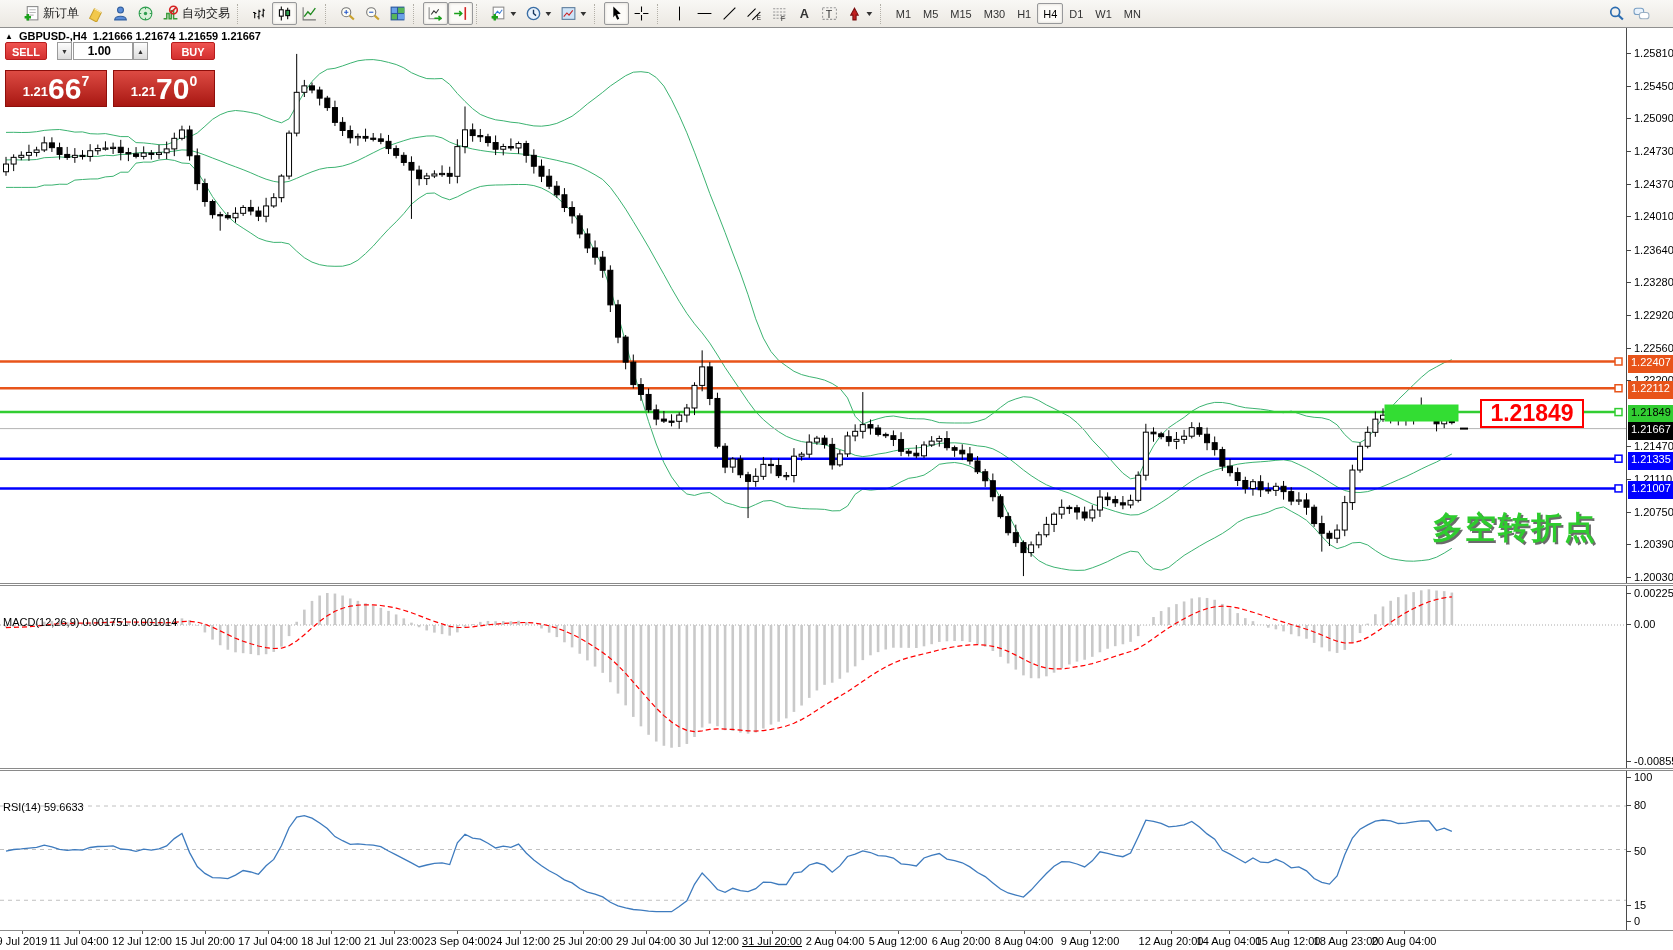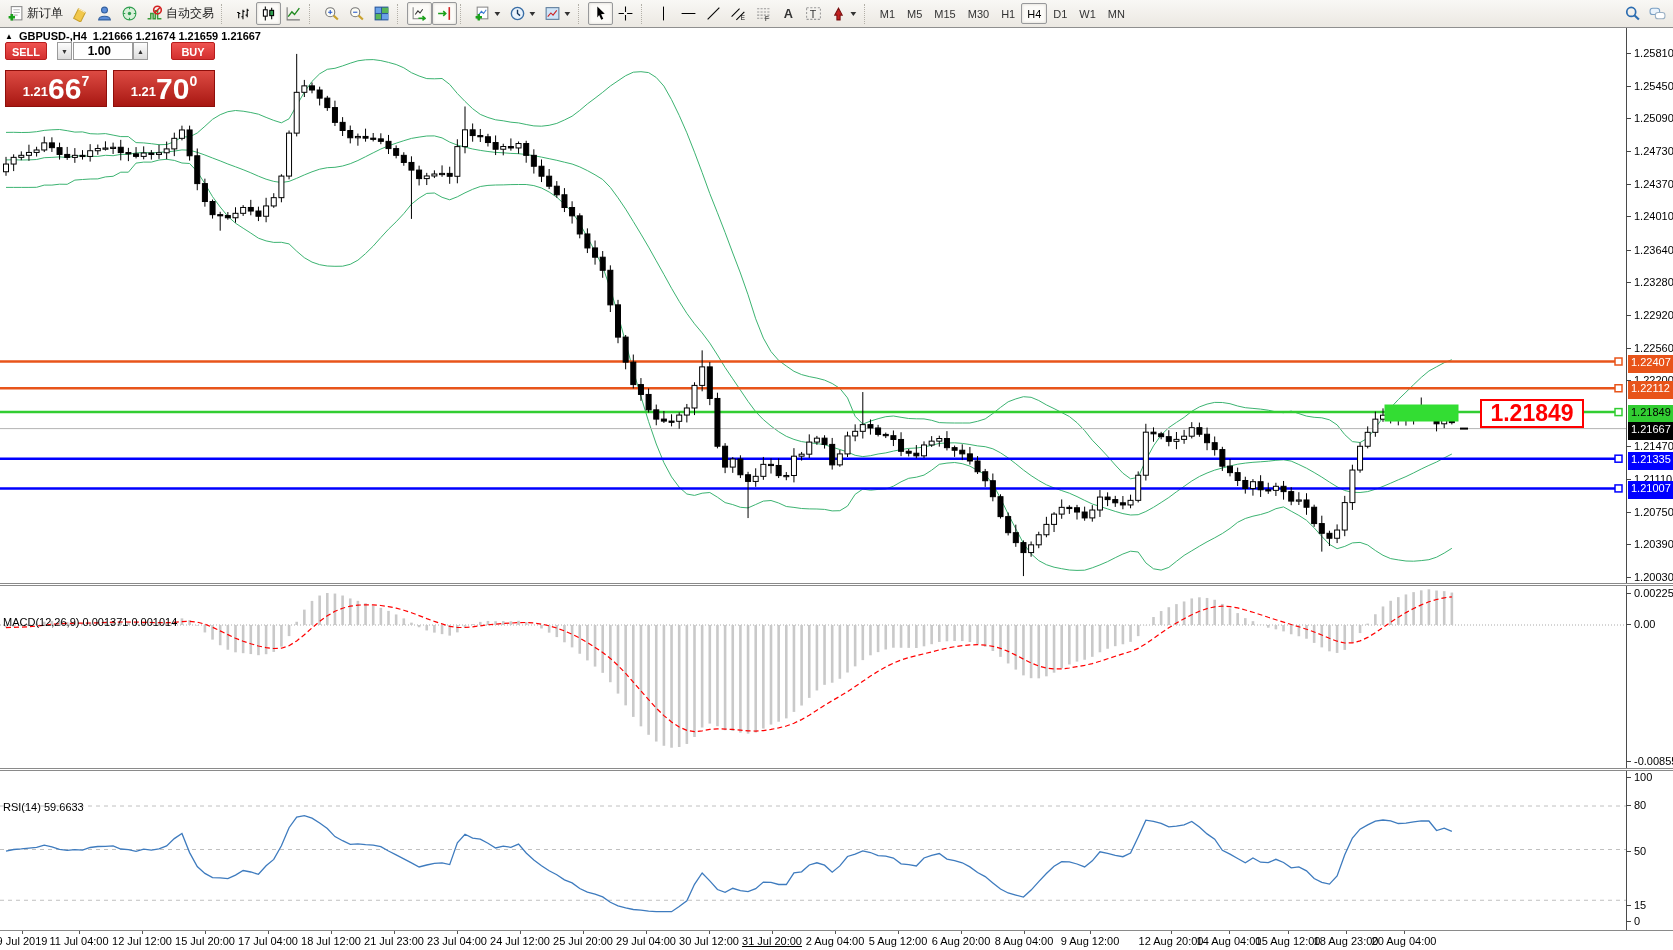--- a/index.html
+++ b/index.html
@@ -1,18 +1,18 @@
 <!DOCTYPE html>
 <html><head>
 <meta charset="utf-8">
 <style>
 *{margin:0;padding:0;box-sizing:border-box}
 html,body{width:1673px;height:950px;overflow:hidden;background:#fff;font-family:"Liberation Sans",sans-serif}
 
-.toolbar{height:28px;background:linear-gradient(#f9f8f5,#ebe8e2);border-bottom:1px solid #8f8f8f;display:flex;align-items:center;padding:0 3px;white-space:nowrap}
+.toolbar{height:28px;background:linear-gradient(#f9f8f5,#ebe8e2);border-bottom:1px solid #8f8f8f;display:flex;align-items:center;padding:0 19px;white-space:nowrap}
 .tbtn{height:23px;min-width:24px;display:inline-flex;align-items:center;justify-content:center;gap:3px;padding:0 3px;border:1px solid transparent;border-radius:2px;font-size:12px;color:#1a1a1a;cursor:default}
 .tbtn.pressed{border:1px solid #98999b;background:#fcfbf8;box-shadow:inset 0 0 3px #d8d5cd}
 .handle{width:7px;height:20px;border-left:1px dotted #b3b0a8;margin:0 3px}
 .caret{font-size:7px;color:#333;transform:scaleX(1.4)}
 .tf{font-size:11px;color:#333;padding:0 5px;height:21px}
 .tf.pressed{color:#000}
 svg.ic{width:17px;height:17px;display:block}
 .tb-right{margin-left:auto;display:flex;align-items:center}
 
 .chart-window{position:relative;width:1673px;height:922px;background:#fff}
@@ -913,21 +913,21 @@
       <div class="tlabel" style="left: 142px;">12 Jul 12:00</div>
       <div class="ttick" style="left: 205px;"></div>
       <div class="tlabel" style="left: 205px;">15 Jul 20:00</div>
       <div class="ttick" style="left: 268px;"></div>
       <div class="tlabel" style="left: 268px;">17 Jul 04:00</div>
       <div class="ttick" style="left: 331px;"></div>
       <div class="tlabel" style="left: 331px;">18 Jul 12:00</div>
       <div class="ttick" style="left: 394px;"></div>
       <div class="tlabel" style="left: 394px;">21 Jul 23:00</div>
       <div class="ttick" style="left: 457px;"></div>
-      <div class="tlabel" style="left: 457px;">23 Jul 04:00</div>
+      <div class="tlabel" style="left: 457px;">23 Sep 04:00</div>
       <div class="ttick" style="left: 520px;"></div>
       <div class="tlabel" style="left: 520px;">24 Jul 12:00</div>
       <div class="ttick" style="left: 583px;"></div>
       <div class="tlabel" style="left: 583px;">25 Jul 20:00</div>
       <div class="ttick" style="left: 646px;"></div>
       <div class="tlabel" style="left: 646px;">29 Jul 04:00</div>
       <div class="ttick" style="left: 709px;"></div>
       <div class="tlabel" style="left: 709px;">30 Jul 12:00</div>
       <div class="ttick" style="left: 772px;"></div>
       <div class="tlabel" style="left: 772px; text-decoration: underline;">31 Jul 20:00</div>
@@ -954,28 +954,29 @@
     </div>
 
   <div class="chart-title">
     <span class="collapse">▲</span>
     <span>GBPUSD-,H4</span>
     <span>1.21666 1.21674 1.21659 1.21667</span>
   </div>
 
   <div class="pane-label" style="top:588px">
     <span>MACD(12,26,9)</span>
-    <span>0.001371 0.001014</span>
+    <span>0.001751 0.001014</span>
   </div>
   <div class="pane-label" style="top:773px">
     <span>RSI(14)</span>
     <span>59.6633</span>
   </div>
 
   <div class="price-callout">1.21849</div>
+  <div class="cn-note">多空转折点</div>
 
   <div class="trade-panel">
     <div class="tp-btn tp-sell-btn">SELL</div>
     <div class="tp-spin" style="left:52px">▼</div>
     <input class="tp-vol" value="1.00" style="">
     <div class="tp-spin" style="left:128px">▲</div>
     <div class="tp-btn tp-buy-btn">BUY</div>
     <div class="tp-tile" style="left:0">
       <span class="tp-small">1.21</span>
       <span class="tp-big">66</span>

